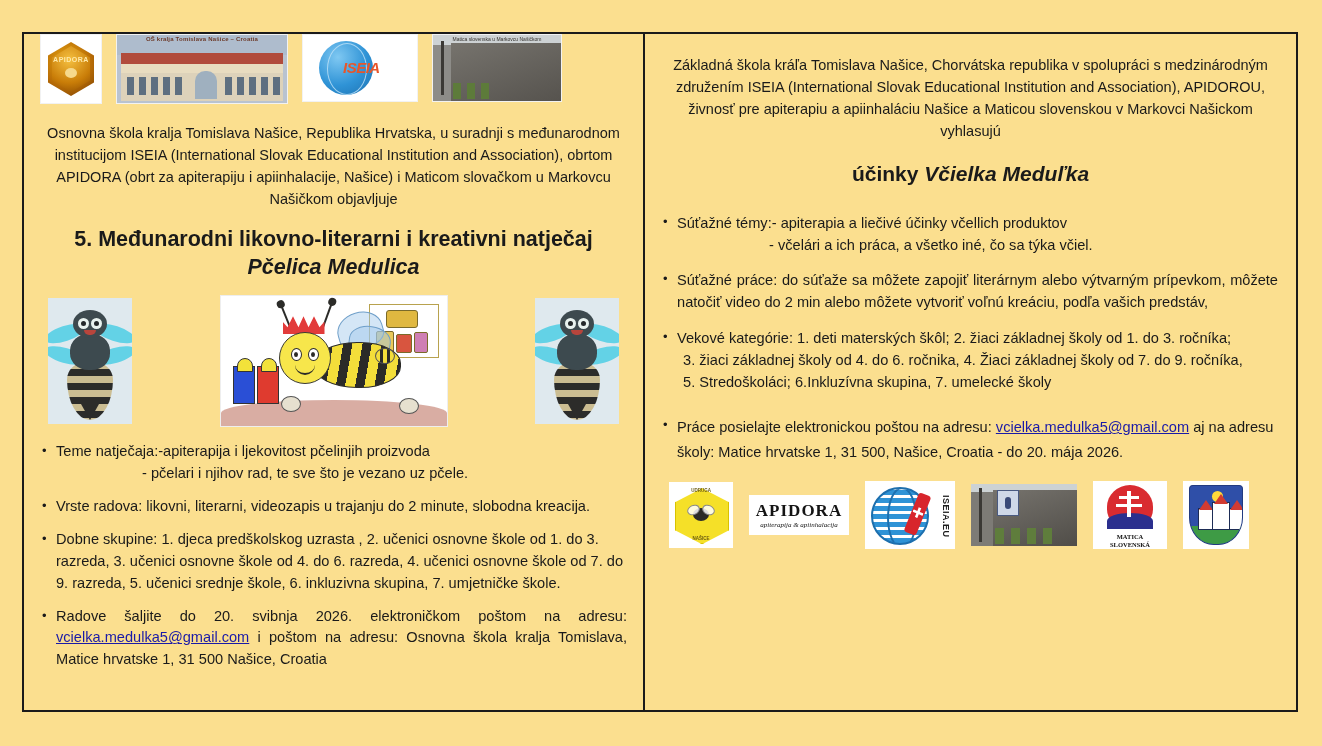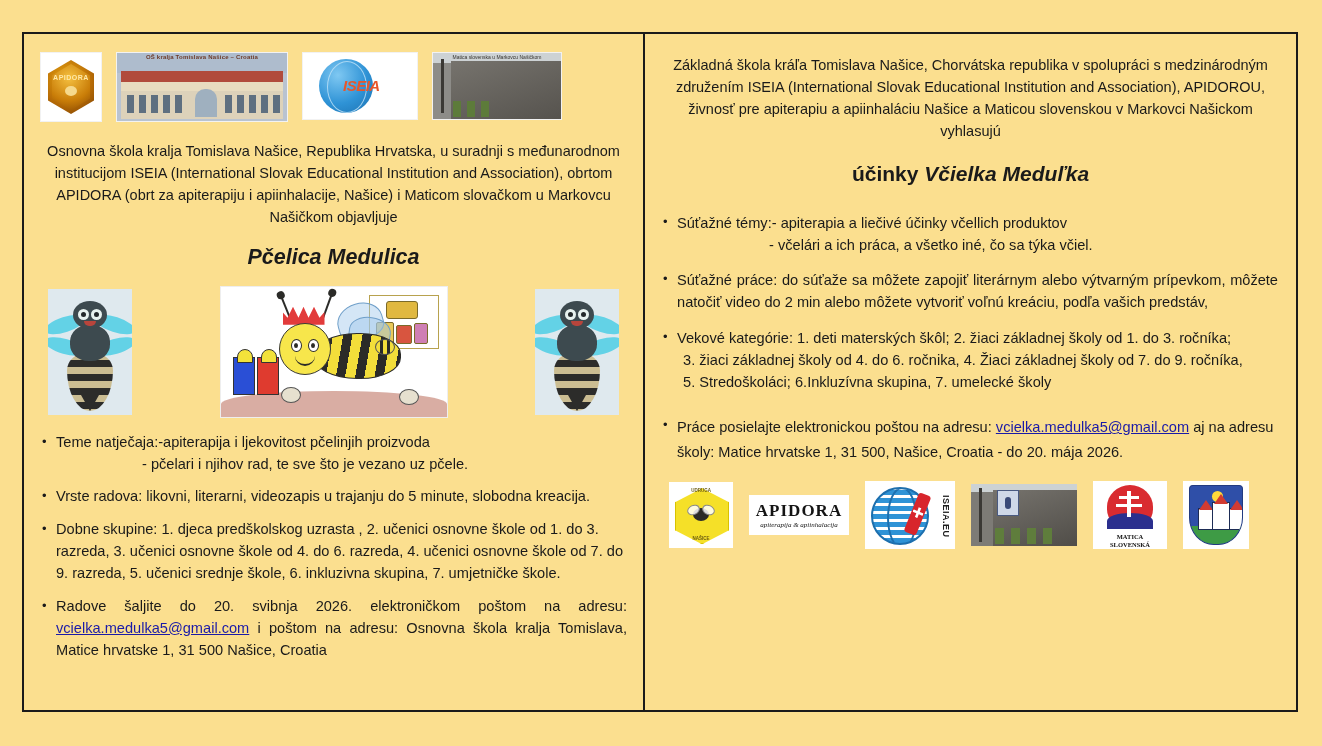--- a/index.html
+++ b/index.html
@@ -18,21 +18,21 @@
     box-sizing:border-box;
     display:flex;
   }
   .col{
     box-sizing:border-box;
     position:relative;
   }
   .col-left{
     width:622px;
     border-right:2px solid #1a1a1a;
-    padding:18px 10px 0 10px;
+    padding:0 10px 0 10px;
   }
   .col-right{
     width:652px;
     padding:6px 14px 0 14px;
   }
 
   
   .logo-row{
     display:flex;align-items:flex-start;
     gap:14px;
@@ -333,20 +333,21 @@
     </div>
 
     <div class="intro">
       <span class="b">Osnovna škola kralja Tomislava Našice</span><span>, Republika Hrvatska, u suradnji s</span>
       <span>međunarodnom institucijom </span><span class="b">ISEIA (International Slovak Educational Institution and</span>
       <span class="b">Association)</span><span>, obrtom </span><span class="b">APIDORA</span><span> (obrt za apiterapiju i apiinhalacije, </span><span class="b">Našice</span><span>) i </span><span class="b">Maticom</span>
       <span class="b">slovačkom u Markovcu Našičkom</span><span> objavljuje</span>
     </div>
 
     <div class="title">
+      <div>5. Međunarodni likovno-literarni i kreativni natječaj</div>
       <div class="ital">Pčelica Medulica</div>
     </div>
 
     <div class="art-row">
 
       <div class="bee-card">
         <div class="bee-wing bee-w1"></div>
           <div class="bee-wing bee-w2"></div>
         <div class="bee-wing bee-w3"></div>
           <div class="bee-wing bee-w4"></div>
@@ -410,21 +411,21 @@
         <span class="dot">•</span>
         <span class="txt">
           <span class="b">Teme natječaja:</span><span>-apiterapija i ljekovitost pčelinjih proizvoda</span>
           <span class="indent-line">- pčelari i njihov rad, te sve što je vezano uz pčele.</span>
         </span>
       </div>
 
       <div class="bl">
         <span class="dot">•</span>
         <span class="txt">
-          <span class="b">Vrste radova</span><span>: likovni, literarni, videozapis u trajanju do 5 minute, slobodna kreacija.</span>
+          <span class="b">Vrste radova</span><span>: likovni, literarni, videozapis u trajanju do 2 minute, slobodna kreacija.</span>
         </span>
       </div>
 
       <div class="bl">
         <span class="dot">•</span>
         <span class="txt">
           <span class="b">Dobne skupine:</span><span>  1. djeca predškolskog uzrasta , 2. učenici osnovne škole od 1. do 3. razreda, 3. učenici osnovne škole od 4. do 6. razreda, 4. učenici osnovne škole od 7. do 9. razreda, 5. učenici srednje škole, 6. inkluzivna skupina, 7. umjetničke škole.</span>
         </span>
       </div>
 

